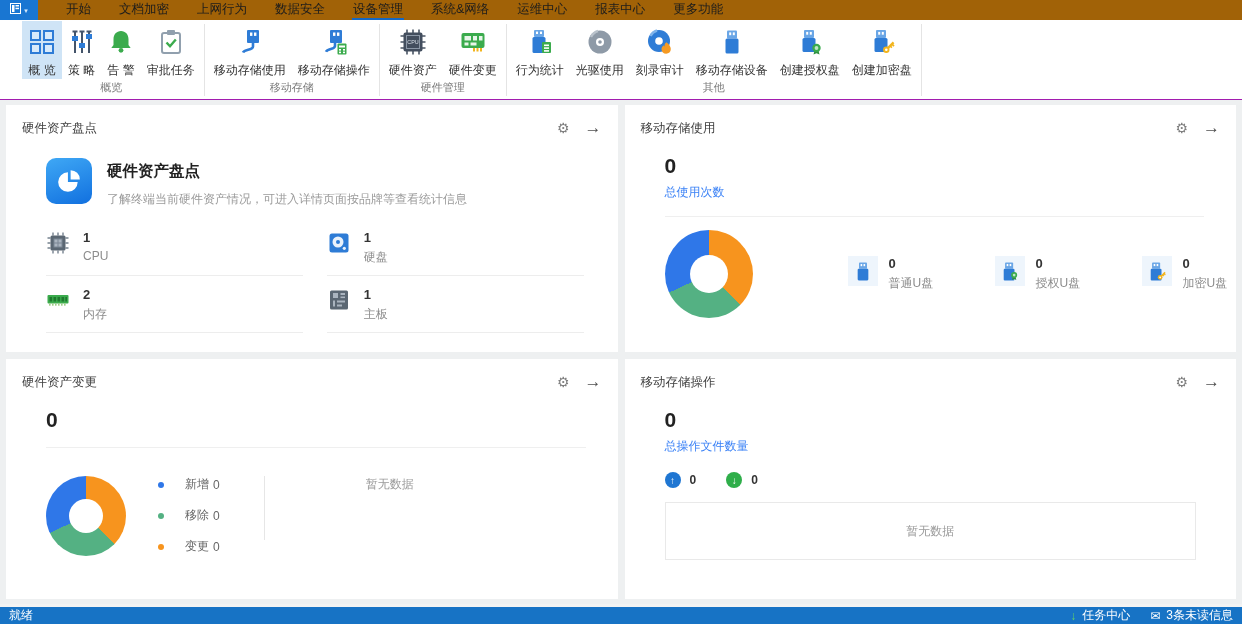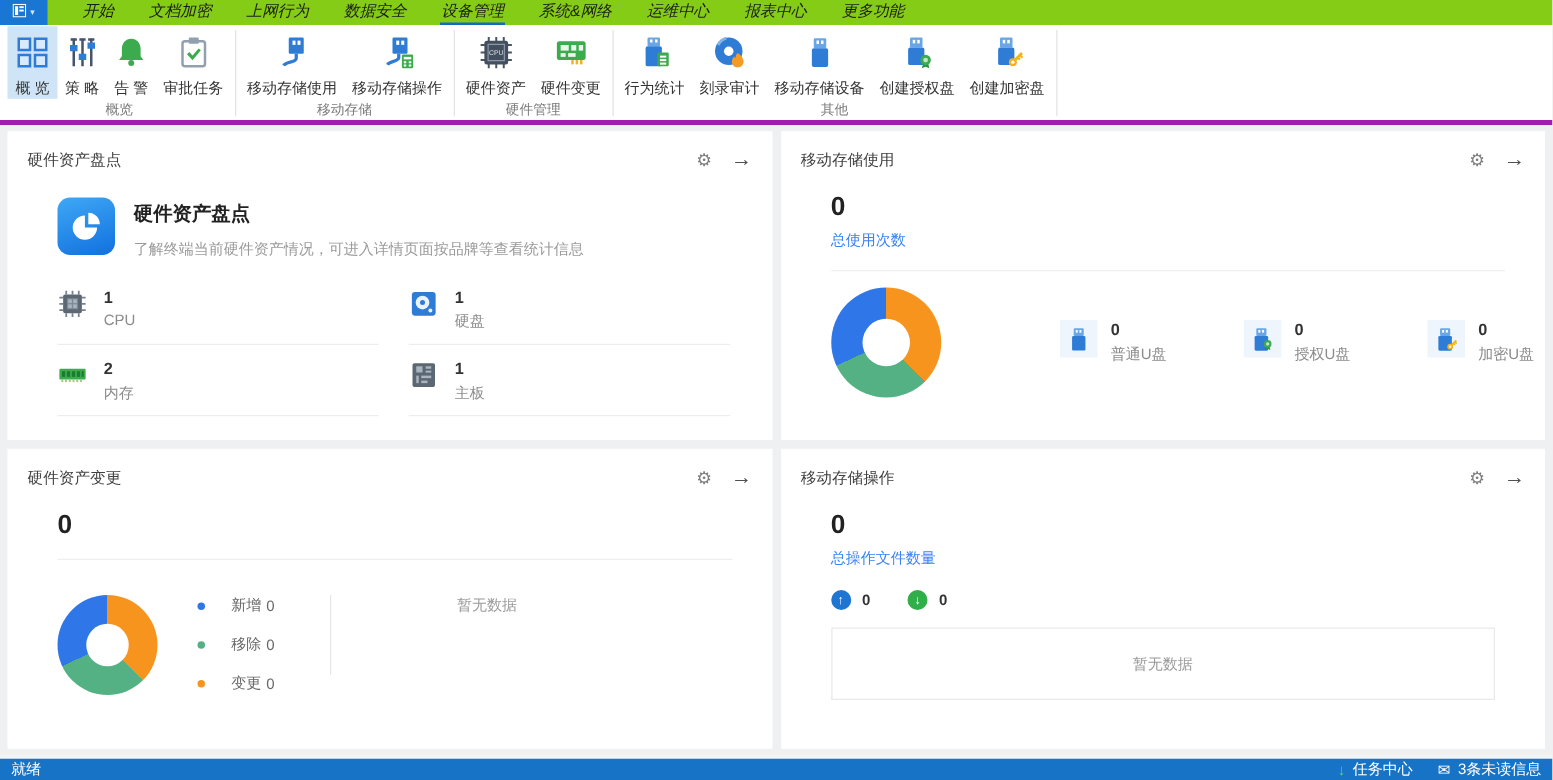--- a/index.html
+++ b/index.html
@@ -4,29 +4,29 @@
 <style>
   * { box-sizing: border-box; }
   html,body { margin:0; padding:0; }
   body {
     width:1242px; height:624px; overflow:hidden;
     font-family:"Liberation Sans","DejaVu Sans",sans-serif;
     font-size:12px; color:#333; background:#eef0f1;
   }
 
   
-  .menubar { height:20px; background:#84cc16; display:flex; align-items:stretch;font-style:italic; }
+  .menubar { height:20px; background:#a16207; display:flex; align-items:stretch; }
   .app-btn { width:38px; background:#1976d2; display:flex; align-items:center; justify-content:center; gap:3px; cursor:pointer; }
   .app-caret { color:#d5e8fa; font-size:7px; line-height:1; }
   .menu-items { display:flex; margin-left:14px; }
   .menu-item { padding:0 14px; line-height:19px; font-size:12.5px; color:#1c1c1c; cursor:pointer; position:relative; white-space:nowrap; }
   .menu-item.active::after { content:""; position:absolute; left:13px; right:13px; bottom:0; height:2px; background:#1568c4; }
 
   
-  .ribbon { background:#fff; border-bottom:4px solid #a21caf; display:flex; height:80px; padding-left:3px; }
+  .ribbon { background:#fff; border-bottom:1px solid #a21caf; display:flex; height:80px; padding-left:19px; }
   .rgroup { display:flex; flex-direction:column; }
   .rbuttons { display:flex; flex:1; padding:1px 3px 0; }
   .rlabel { font-size:11px; color:#7a7a7a; text-align:center; padding:1px 0 4px; }
   .rsep { width:1px; background:#e4e4e4; margin:4px 0 3px; }
   .rbtn { display:flex; flex-direction:column; align-items:center; padding:6px 6px 0; cursor:pointer; }
   .rbtn.active { background:#cfe4f6; }
   .ric { height:30px; display:flex; align-items:center; justify-content:center; }
   .rtext { font-size:12px; color:#333; margin-top:5px; white-space:nowrap; }
 
   
@@ -267,20 +267,31 @@
               <rect x="6.5" y="9" width="13" height="16" rx="1.5" fill="#2e7cd6"></rect>
               <rect x="16" y="14" width="9" height="11" rx="1" fill="#3bab4d"></rect>
               <g fill="#fff">
                 <rect x="18" y="16.5" width="5" height="1.6"></rect>
                 <rect x="18" y="19.3" width="5" height="1.6"></rect>
                 <rect x="18" y="22.1" width="5" height="1.6"></rect>
               </g>
             </svg>
         </span>
         <span class="rtext">行为统计</span>
+      </div>
+      <div class="rbtn">
+        <span class="ric">
+          <svg width="28" height="28" viewBox="0 0 28 28">
+              <circle cx="14" cy="14" r="11.5" fill="#8e9aa7"></circle>
+              <path d="M5 9a11.5 11.5 0 0 1 7-6" stroke="#b9c2cb" stroke-width="2.4" fill="none"></path>
+              <circle cx="14" cy="14" r="4" fill="#fff"></circle>
+              <circle cx="14" cy="14" r="1.8" fill="#8e9aa7"></circle>
+            </svg>
+        </span>
+        <span class="rtext">光驱使用</span>
       </div>
       <div class="rbtn">
         <span class="ric">
           <svg width="28" height="28" viewBox="0 0 28 28">
               <circle cx="13" cy="13" r="11" fill="#2e7cd6"></circle>
               <path d="M4.5 8a11 11 0 0 1 6.5-5.5" stroke="#7fb3ea" stroke-width="2.4" fill="none"></path>
               <circle cx="13" cy="13" r="3.8" fill="#fff"></circle>
               <path d="M20.3 14.3c2.8 1.9 4.5 4.4 4.5 6.8 0 2.9-2 4.7-4.6 4.7s-4.7-1.8-4.7-4.5c0-1.9 1-2.9 1.9-4.1.5.8 1.2 1.2 1.2 1.2-.3-1.6.3-3 1.7-4.1z" fill="#f59a23"></path>
             </svg>
         </span>

